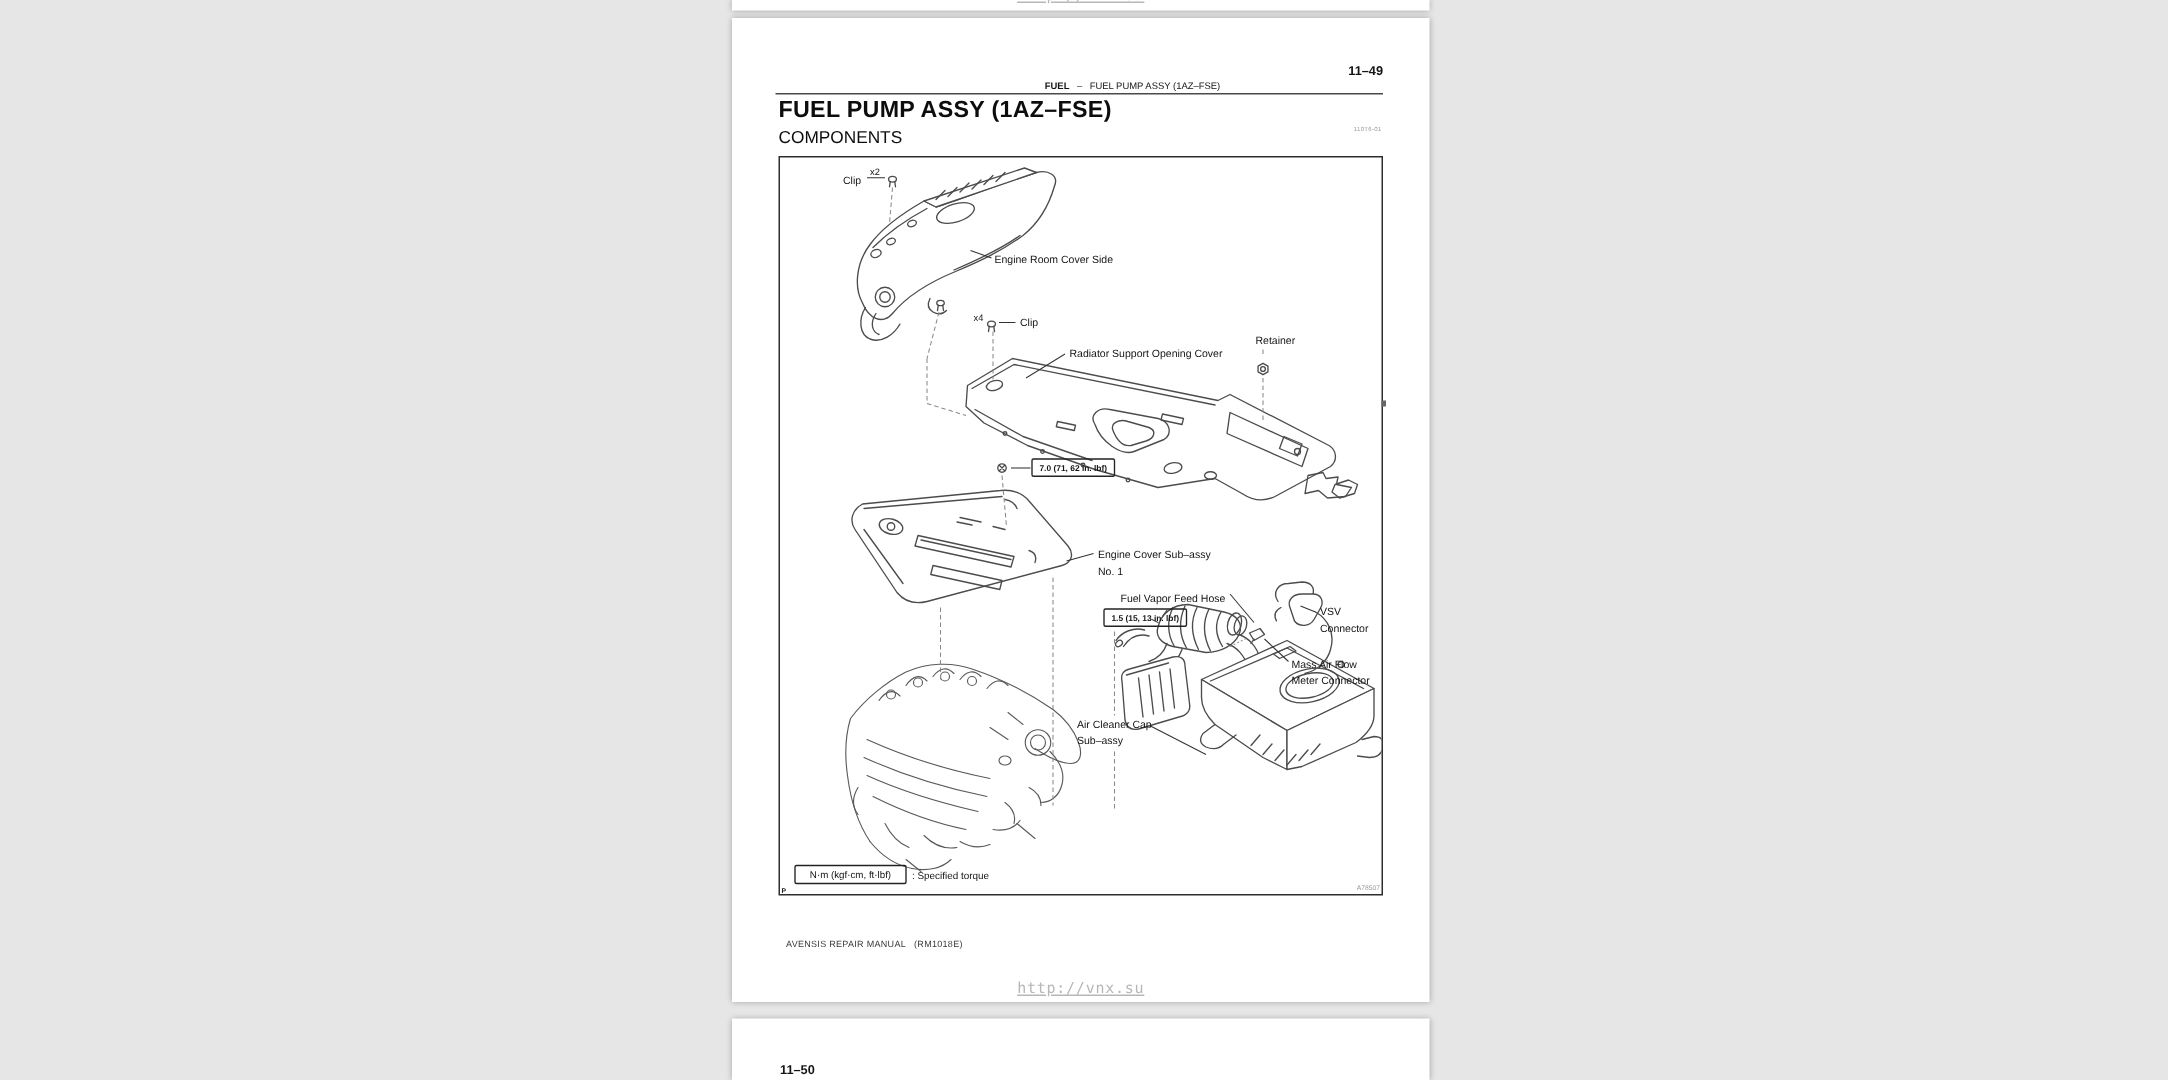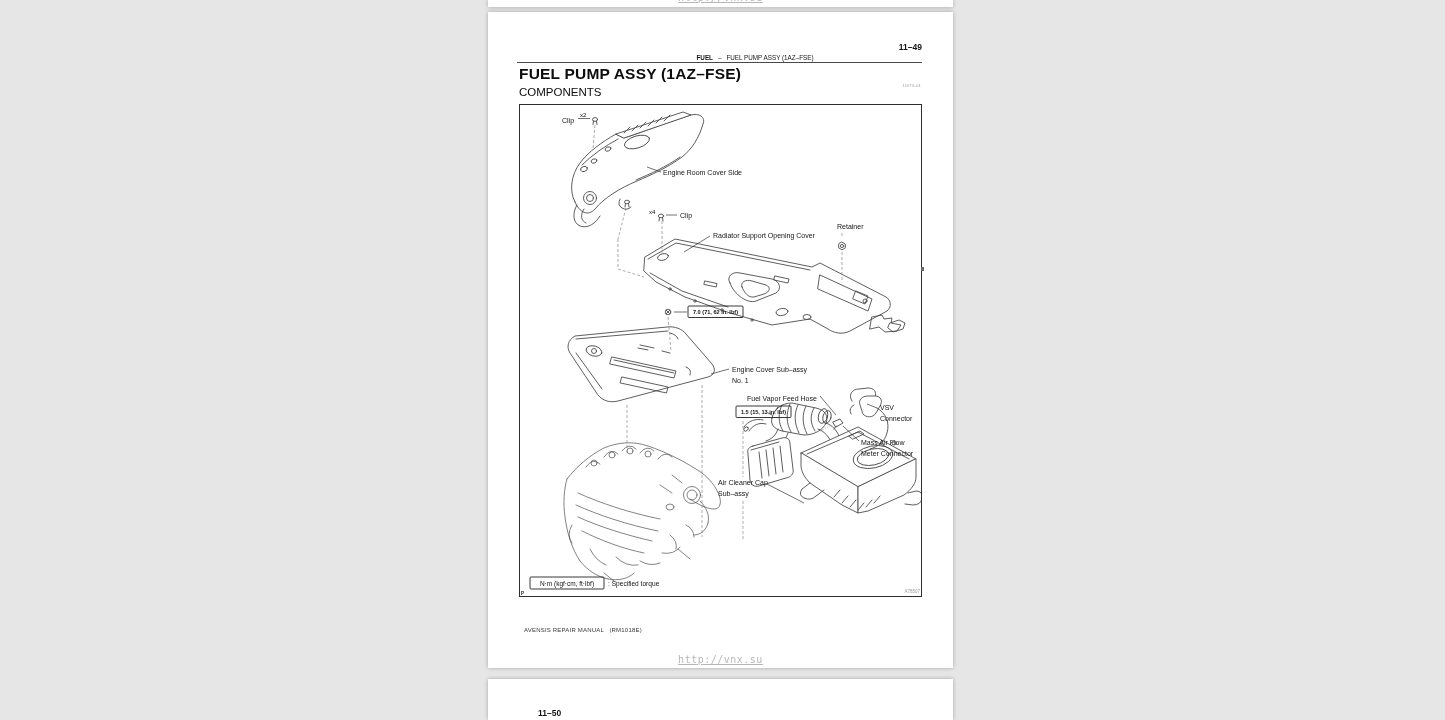--- a/index.html
+++ b/index.html
@@ -28,21 +28,21 @@
     letter-spacing:0.5px; white-space:nowrap;
   }
   .wm-prev { position:absolute; left:0; right:0; top:-8px; text-align:center; }
   .wm-bottom { position:absolute; left:0; right:0; top:642px; text-align:center; }
   .pagenum {
     position:absolute; right:31px; top:30px;
     font-size:8.5px; font-weight:bold; color:#141414;
   }
   .pagenum-next {
     position:absolute; left:32px; top:29px;
-    font-size:8.5px; font-weight:bold; color:#141414;margin-left:18px;
+    font-size:8.5px; font-weight:bold; color:#141414;
   }
   .running-header {
     position:absolute; left:0; right:0; top:42px; padding-left:69px;
     text-align:center; font-size:6.3px; color:#141414; white-space:nowrap;
   }
   .running-header .sec { font-weight:bold; }
   .running-header .sep { margin:0 5px; color:#333; }
   .header-rule {
     position:absolute; left:29px; top:50px; width:405px; height:1px; background:#4a4a4a;
   }

